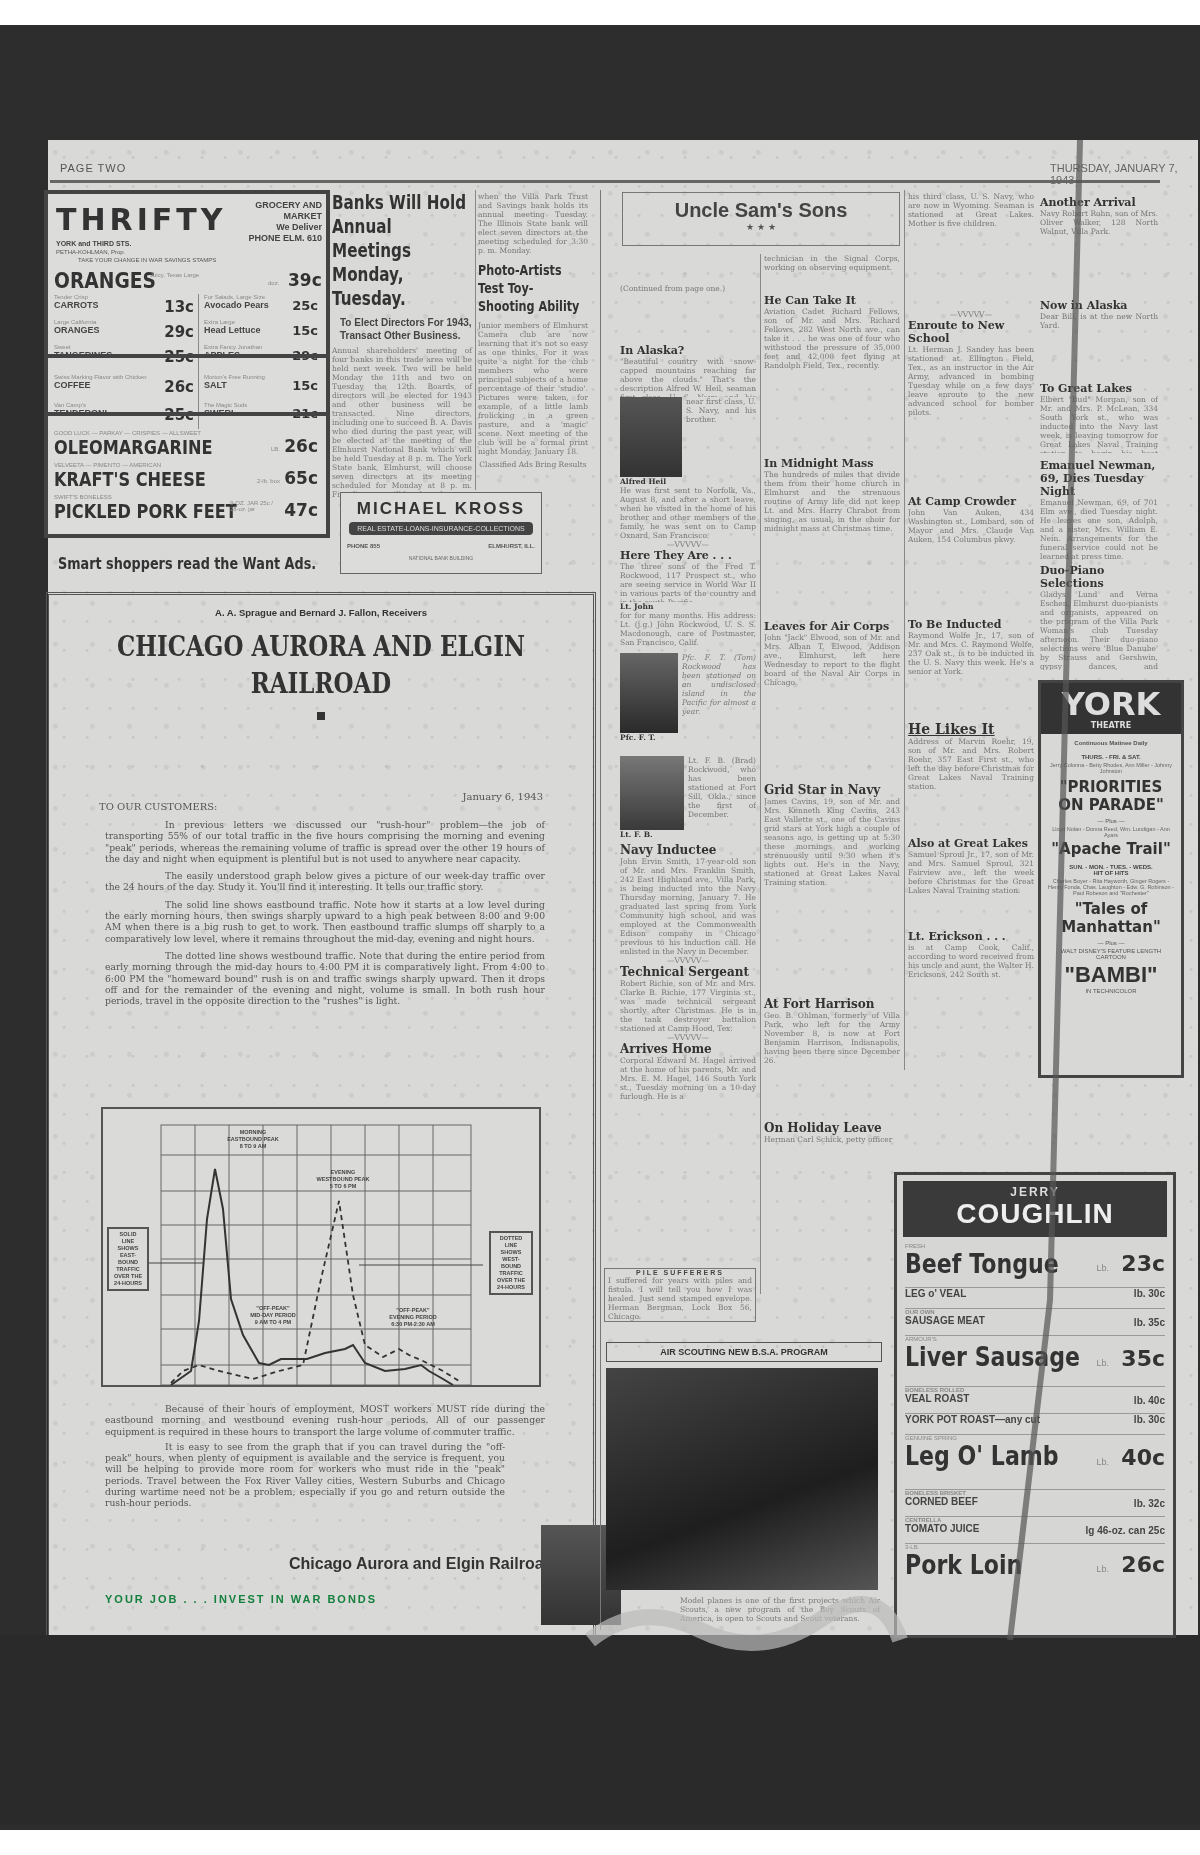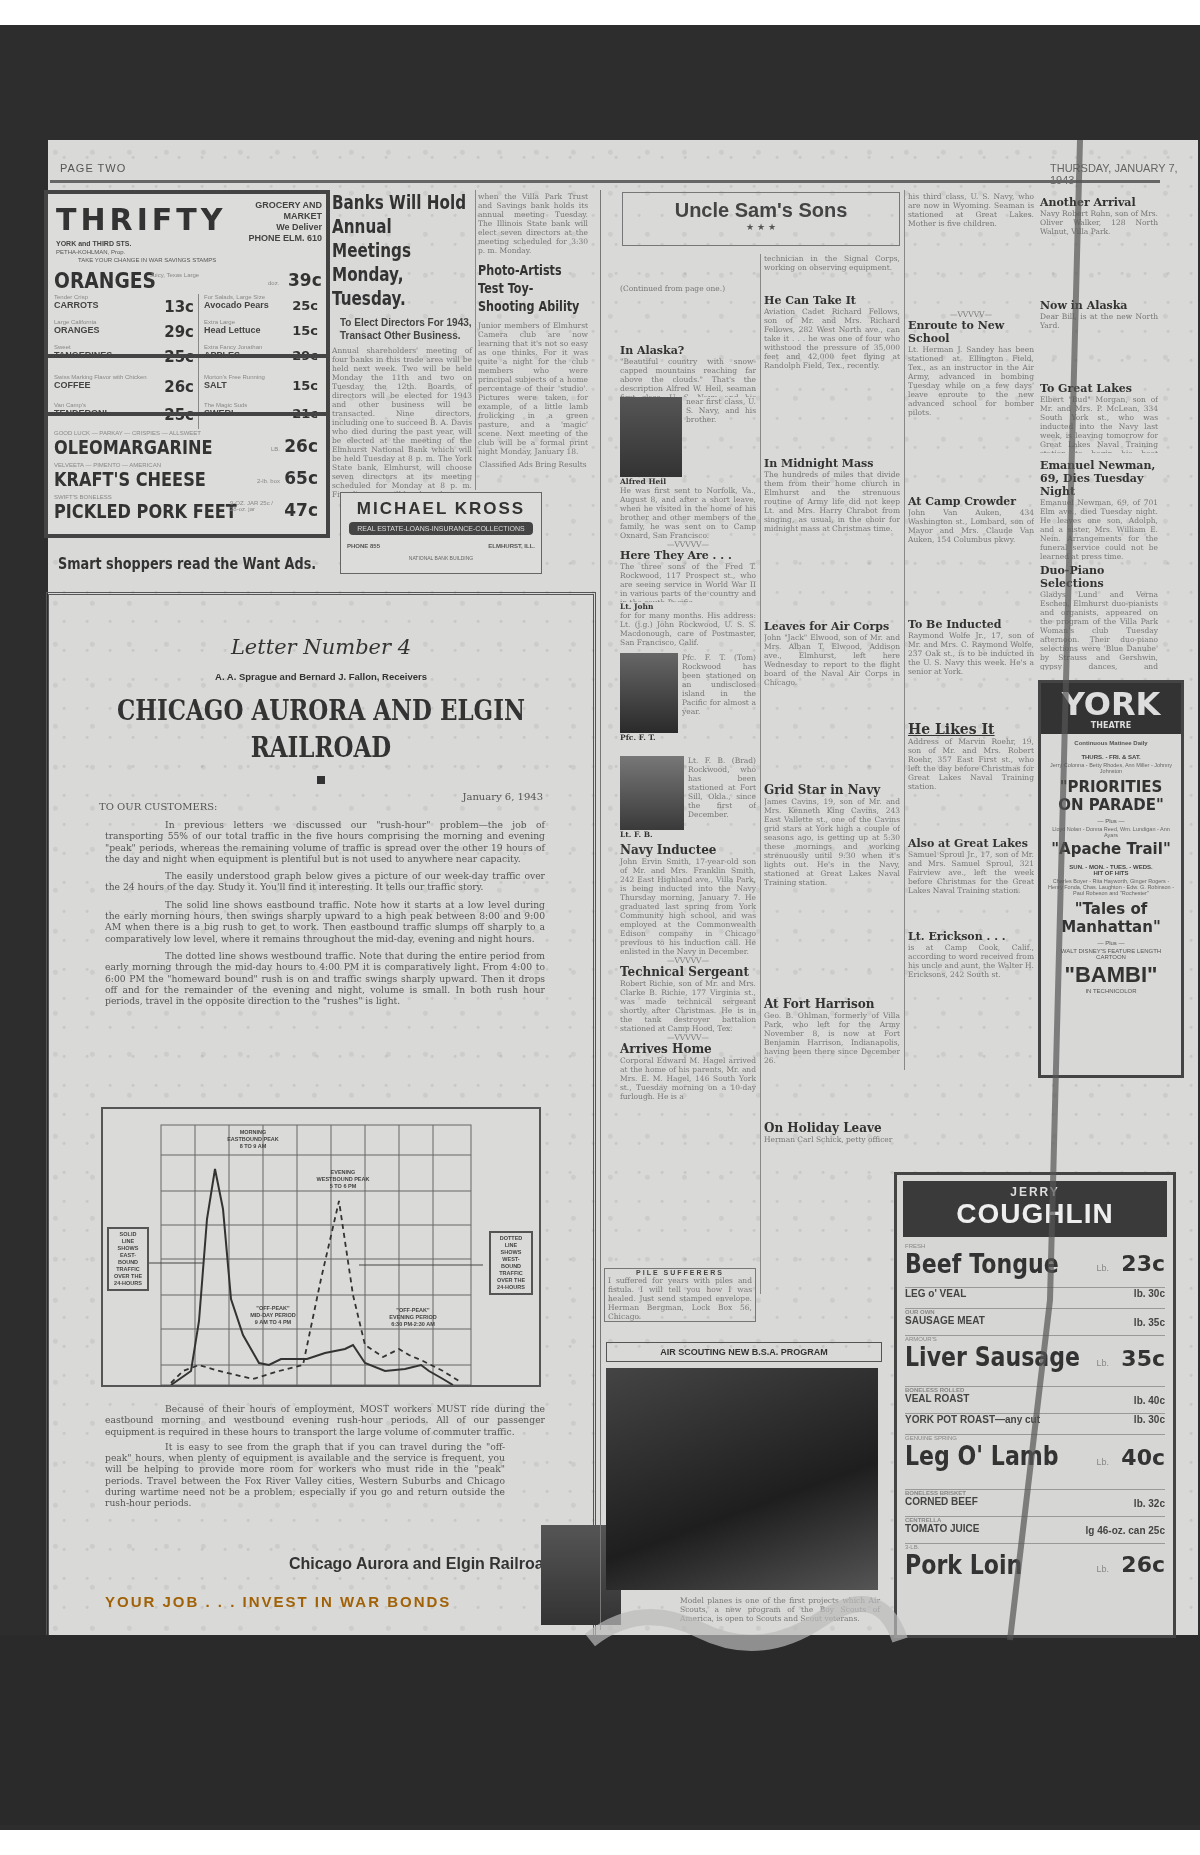--- a/index.html
+++ b/index.html
@@ -158,21 +158,20 @@
 
 <div class="a" style="left:340px;top:492px;width:200px;height:80px;border:1px solid #666;background:#dcdcda;">
   <div class="sans" style="text-align:center;font-size:17px;font-weight:bold;letter-spacing:2px;color:#333;margin-top:6px;">MICHAEL KROSS</div>
   <div class="sans" style="margin:3px 8px;background:#444;color:#ddd;font-size:7px;text-align:center;padding:3px 0;border-radius:4px;">REAL ESTATE-LOANS-INSURANCE-COLLECTIONS</div>
   <div class="a sans" style="left:6px;top:50px;font-size:6px;font-weight:bold;color:#555;">PHONE 855</div>
   <div class="a sans" style="right:6px;top:50px;font-size:6px;font-weight:bold;color:#555;">ELMHURST, ILL.</div>
   <div class="a sans" style="left:0;width:200px;text-align:center;top:62px;font-size:5px;color:#666;">NATIONAL BANK BUILDING</div>
 </div>
 
 <div class="a" style="left:46px;top:592px;width:544px;height:1040px;border:3px double #555;border-bottom:none;">
-  <div style="text-align:center;margin-top:40px;font-size:21px;font-style:italic;color:#333;font-family:'DejaVu Serif',serif;">Letter Number 4</div>
   <div class="sans" style="text-align:center;font-size:9.5px;font-weight:bold;color:#333;margin-top:12px;">A. A. Sprague and Bernard J. Fallon, Receivers</div>
   <div style="text-align:center;font-family:'DejaVu Serif',serif;font-weight:bold;font-size:28px;color:#333;margin-top:12px;transform:scaleX(.82);">CHICAGO AURORA AND ELGIN</div>
   <div style="text-align:center;font-family:'DejaVu Serif',serif;font-weight:bold;font-size:28px;color:#333;margin-top:4px;transform:scaleX(.82);">RAILROAD</div>
   <div style="width:8px;height:8px;background:#333;margin:12px auto 0;"></div>
   <div class="a" style="right:50px;top:196px;font-size:10px;color:#555;">January 6, 1943</div>
   <div class="a" style="left:50px;top:206px;font-size:10px;color:#555;">TO OUR CUSTOMERS:</div>
   <div class="a" style="left:56px;top:224px;width:440px;">
     <p class="para" style="text-indent:60px;margin:0 0 6px;">In previous letters we discussed our "rush-hour" problem—the job of transporting 55% of our total traffic in the five hours comprising the morning and evening "peak" periods, whereas the remaining volume of traffic is spread over the other 19 hours of the day and night when equipment is plentiful but is not used to anywhere near capacity.</p>
     <p class="para" style="text-indent:60px;margin:0 0 6px;">The easily understood graph below gives a picture of our week-day traffic over the 24 hours of the day. Study it. You'll find it interesting. It tells our traffic story.</p>
     <p class="para" style="text-indent:60px;margin:0 0 6px;">The solid line shows eastbound traffic. Note how it starts at a low level during the early morning hours, then swings sharply upward to a high peak between 8:00 and 9:00 AM when there is a big rush to get to work. Then eastbound traffic slumps off sharply to a comparatively low level, where it remains throughout the mid-day, evening and night hours.</p>
@@ -246,21 +245,21 @@
         <div>OVER THE</div>
         <div>24-HOURS</div>
     </div>
   </div>
 
   <div class="a" style="left:56px;top:808px;width:440px;">
     <p class="para" style="text-indent:60px;margin:0 0 4px;">Because of their hours of employment, MOST workers MUST ride during the eastbound morning and westbound evening rush-hour periods. All of our passenger equipment is required in these hours to transport the large volume of commuter traffic.</p>
     <p class="para" style="text-indent:60px;margin:0;width:400px;">It is easy to see from the graph that if you can travel during the "off-peak" hours, when plenty of equipment is available and the service is frequent, you will be helping to provide more room for workers who must ride in the "peak" periods. Travel between the Fox River Valley cities, Western Suburbs and Chicago during wartime need not be a problem, especially if you go and return outside the rush-hour periods.</p>
   </div>
   <div class="a sans" style="left:240px;top:960px;font-size:16px;font-weight:bold;color:#333;">Chicago Aurora and Elgin Railroad</div>
-  <div class="a sans" style="left:56px;top:998px;font-size:15px;font-weight:bold;letter-spacing:2px;color:#a16207;">YOUR JOB . . . INVEST IN WAR BONDS</div>
+  <div class="a sans" style="left:56px;top:998px;font-size:11px;font-weight:bold;letter-spacing:2px;color:#15803d;">YOUR JOB . . . INVEST IN WAR BONDS</div>
   <div class="a photo" style="left:492px;top:930px;width:80px;height:100px;"></div>
 </div>
 
 <div class="vline" style="left:600px;top:190px;height:1440px;background:#777;"></div>
 
 <div class="a" style="left:622px;top:192px;width:276px;height:52px;border:1px solid #777;">
   <div class="sans" style="text-align:center;font-size:20px;font-weight:bold;color:#444;margin-top:6px;">Uncle Sam's Sons</div>
   <div style="text-align:center;font-size:9px;color:#555;">★ ★ ★</div>
 </div>
 
@@ -274,21 +273,21 @@
   </div>
   <div class="small hd">Alfred Heil</div>
   <div class="small" style="height:54px;overflow:hidden;">He was first sent to Norfolk, Va., August 8, and after a short leave, when he visited in the home of his brother and other members of the family, he was sent on to Camp Oxnard, San Francisco.</div>
   <div class="small" style="text-align:center;">—VVVVV—</div>
   <div class="hd" style="font-size:11px;">Here They Are . . .</div>
   <div class="small" style="height:40px;overflow:hidden;">The three sons of the Fred T. Rockwood, 117 Prospect st., who are seeing service in World War II in various parts of the country and in the south Pacific.</div>
   <div class="small hd">Lt. John</div>
   <div class="small" style="height:40px;overflow:hidden;">for for many months. His address: Lt. (j.g.) John Rockwood, U. S. S. Macdonough, care of Postmaster, San Francisco, Calif.</div>
   <div style="display:flex;gap:4px;margin-top:2px;">
     <div class="photo" style="width:58px;height:80px;background:linear-gradient(#666,#2a2a2a);"></div>
-    <div class="small" style="flex:1;height:80px;overflow:hidden;">Pfc. F. T. (Tom) Rockwood has been stationed on an undisclosed island in the Pacific for almost a year.</div>
+    <div class="small" style="flex:1;height:80px;overflow:hidden;font-style:italic;">Pfc. F. T. (Tom) Rockwood has been stationed on an undisclosed island in the Pacific for almost a year.</div>
   </div>
   <div class="small hd">Pfc. F. T.</div>
   <div style="display:flex;gap:4px;margin-top:14px;">
     <div class="photo" style="width:64px;height:74px;background:linear-gradient(#777,#3a3a3a);"></div>
     <div class="small" style="flex:1;height:74px;overflow:hidden;">Lt. F. B. (Brad) Rockwood, who has been stationed at Fort Sill, Okla., since the first of December.</div>
   </div>
   <div class="small hd">Lt. F. B.</div>
   <div class="hd" style="font-size:12px;margin-top:4px;">Navy Inductee</div>
   <div class="small">John Ervin Smith, 17-year-old son of Mr. and Mrs. Franklin Smith, 242 East Highland ave., Villa Park, is being inducted into the Navy Thursday morning, January 7. He graduated last spring from York Community high school, and was employed at the Commonwealth Edison company in Chicago previous to his induction call. He enlisted in the Navy in December.</div>
   <div class="small" style="text-align:center;">—VVVVV—</div>

